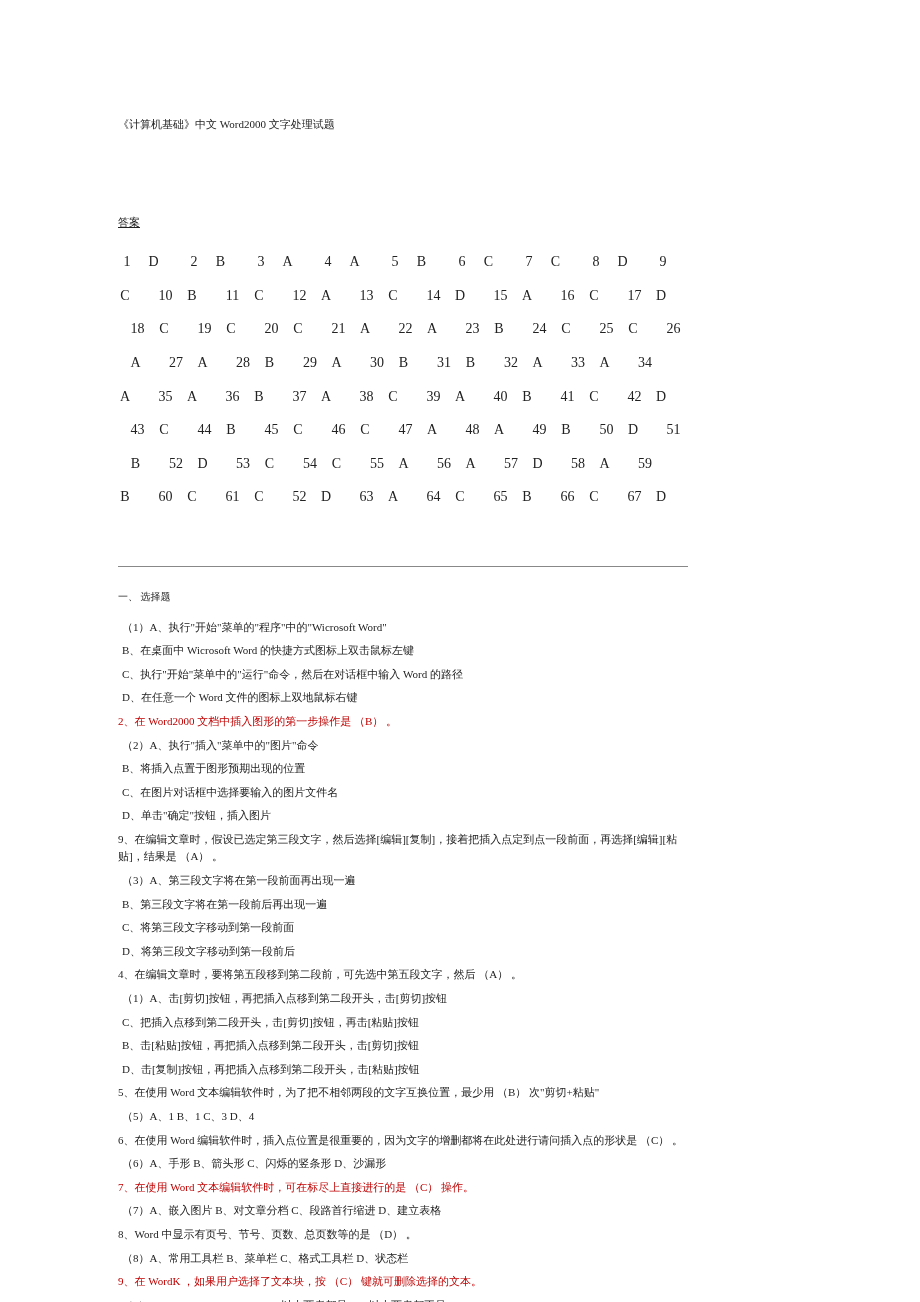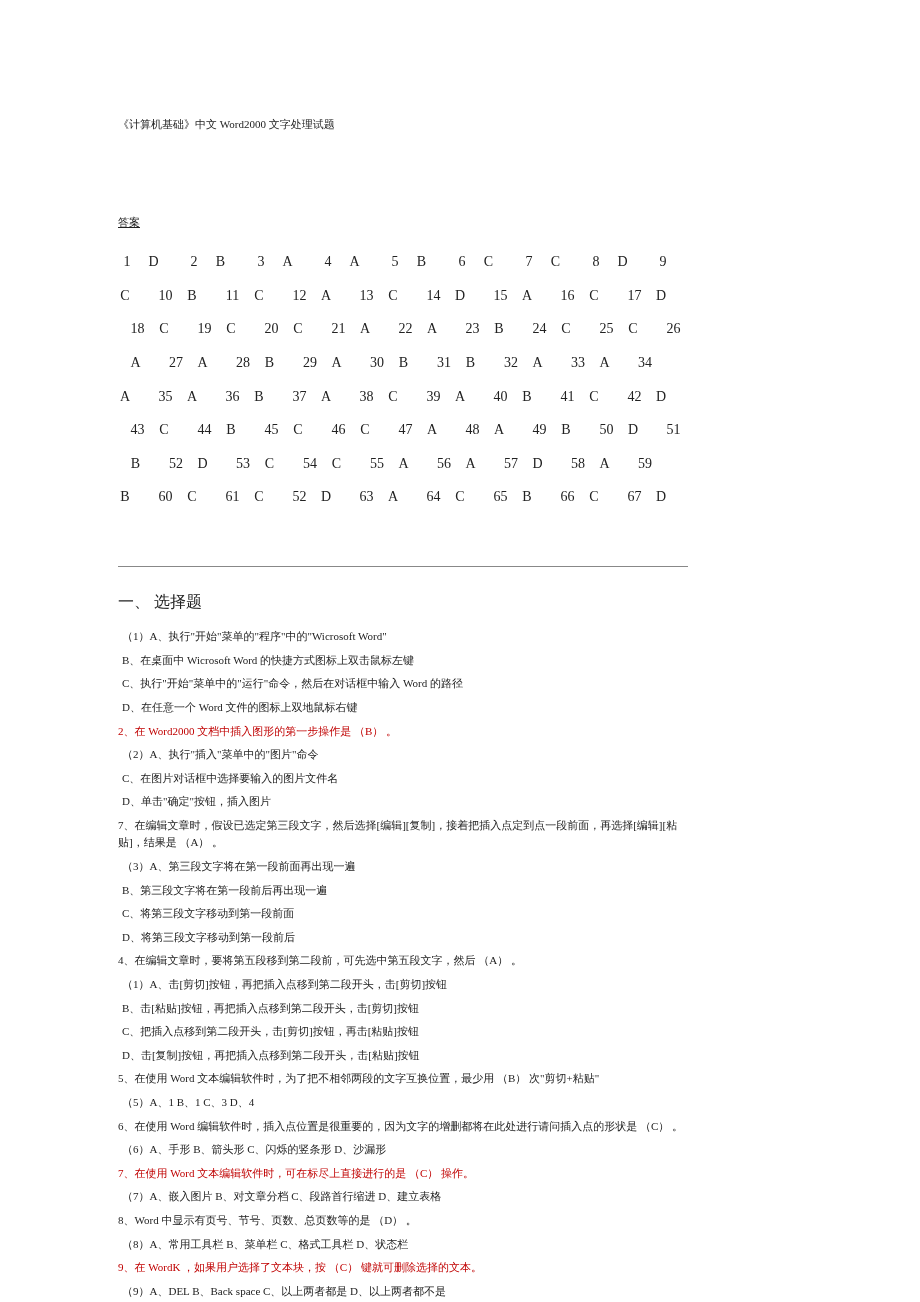--- a/index.html
+++ b/index.html
@@ -42,21 +42,21 @@
     width: 14px;
     text-align: center;
     margin-right: 14px;
   }
   hr.divider {
     border: none;
     border-top: 1px solid #888;
     margin: 8px 0 22px 0;
   }
   .section-heading {
-    font-size: 16px;
+    font-size: 10px;
     margin-bottom: 14px;
   }
   .question {
     margin-bottom: 6px;
   }
   .question.red {
     color: #c00000;
   }
   .option {
     margin-left: 4px;
@@ -78,33 +78,34 @@
 
   <div class="section-heading">一、 选择题</div>
 
   <div class="option">（1）A、执行"开始"菜单的"程序"中的"Wicrosoft Word"</div>
   <div class="option">      B、在桌面中 Wicrosoft Word 的快捷方式图标上双击鼠标左键</div>
   <div class="option">      C、执行"开始"菜单中的"运行"命令，然后在对话框中输入 Word 的路径</div>
   <div class="option">      D、在任意一个 Word 文件的图标上双地鼠标右键</div>
 
   <div class="question red">2、在 Word2000 文档中插入图形的第一步操作是   （B） 。</div>
   <div class="option">（2）A、执行"插入"菜单中的"图片"命令</div>
+  <div class="option">      B、将插入点置于图形预期出现的位置</div>
   <div class="option">      C、在图片对话框中选择要输入的图片文件名</div>
   <div class="option">      D、单击"确定"按钮，插入图片</div>
 
-  <div class="question">7、在编辑文章时，假设已选定第三段文字，然后选择[编辑][复制]，接着把插入点定到点一段前面，再选择[编辑][粘贴]，结果是   （A） 。</div>
+  <div class="question">9、在编辑文章时，假设已选定第三段文字，然后选择[编辑][复制]，接着把插入点定到点一段前面，再选择[编辑][粘贴]，结果是   （A） 。</div>
   <div class="option">（3）A、第三段文字将在第一段前面再出现一遍</div>
   <div class="option">      B、第三段文字将在第一段前后再出现一遍</div>
   <div class="option">      C、将第三段文字移动到第一段前面</div>
   <div class="option">      D、将第三段文字移动到第一段前后</div>
 
   <div class="question">4、在编辑文章时，要将第五段移到第二段前，可先选中第五段文字，然后   （A） 。</div>
   <div class="option">（1）A、击[剪切]按钮，再把插入点移到第二段开头，击[剪切]按钮</div>
+  <div class="option">      C、把插入点移到第二段开头，击[剪切]按钮，再击[粘贴]按钮</div>
   <div class="option">      B、击[粘贴]按钮，再把插入点移到第二段开头，击[剪切]按钮</div>
-  <div class="option">      C、把插入点移到第二段开头，击[剪切]按钮，再击[粘贴]按钮</div>
   <div class="option">      D、击[复制]按钮，再把插入点移到第二段开头，击[粘贴]按钮</div>
 
   <div class="question">5、在使用 Word 文本编辑软件时，为了把不相邻两段的文字互换位置，最少用   （B） 次"剪切+粘贴"</div>
   <div class="option inline-opts">（5）A、1                B、1                C、3            D、4</div>
 
   <div class="question">6、在使用 Word 编辑软件时，插入点位置是很重要的，因为文字的增删都将在此处进行请问插入点的形状是   （C） 。</div>
   <div class="option inline-opts">（6）A、手形              B、箭头形            C、闪烁的竖条形          D、沙漏形</div>
 
   <div class="question red">7、在使用 Word 文本编辑软件时，可在标尽上直接进行的是   （C） 操作。</div>
   <div class="option inline-opts">（7）A、嵌入图片          B、对文章分档       C、段路首行缩进    D、建立表格</div>

